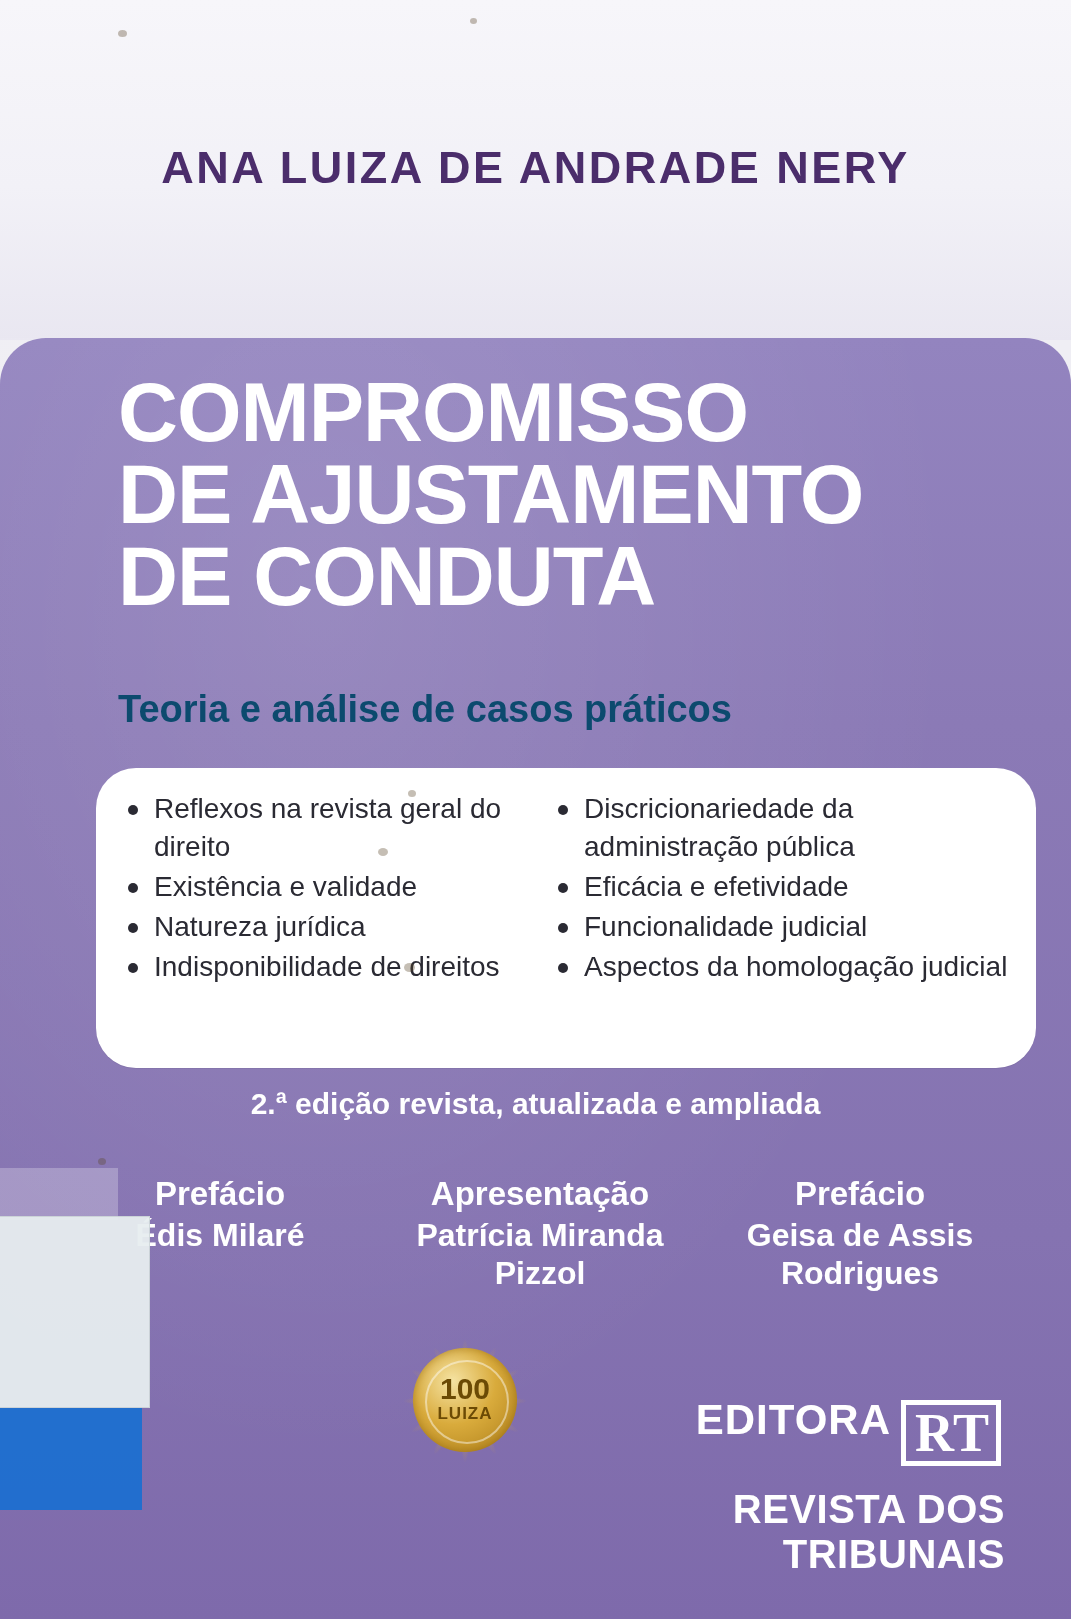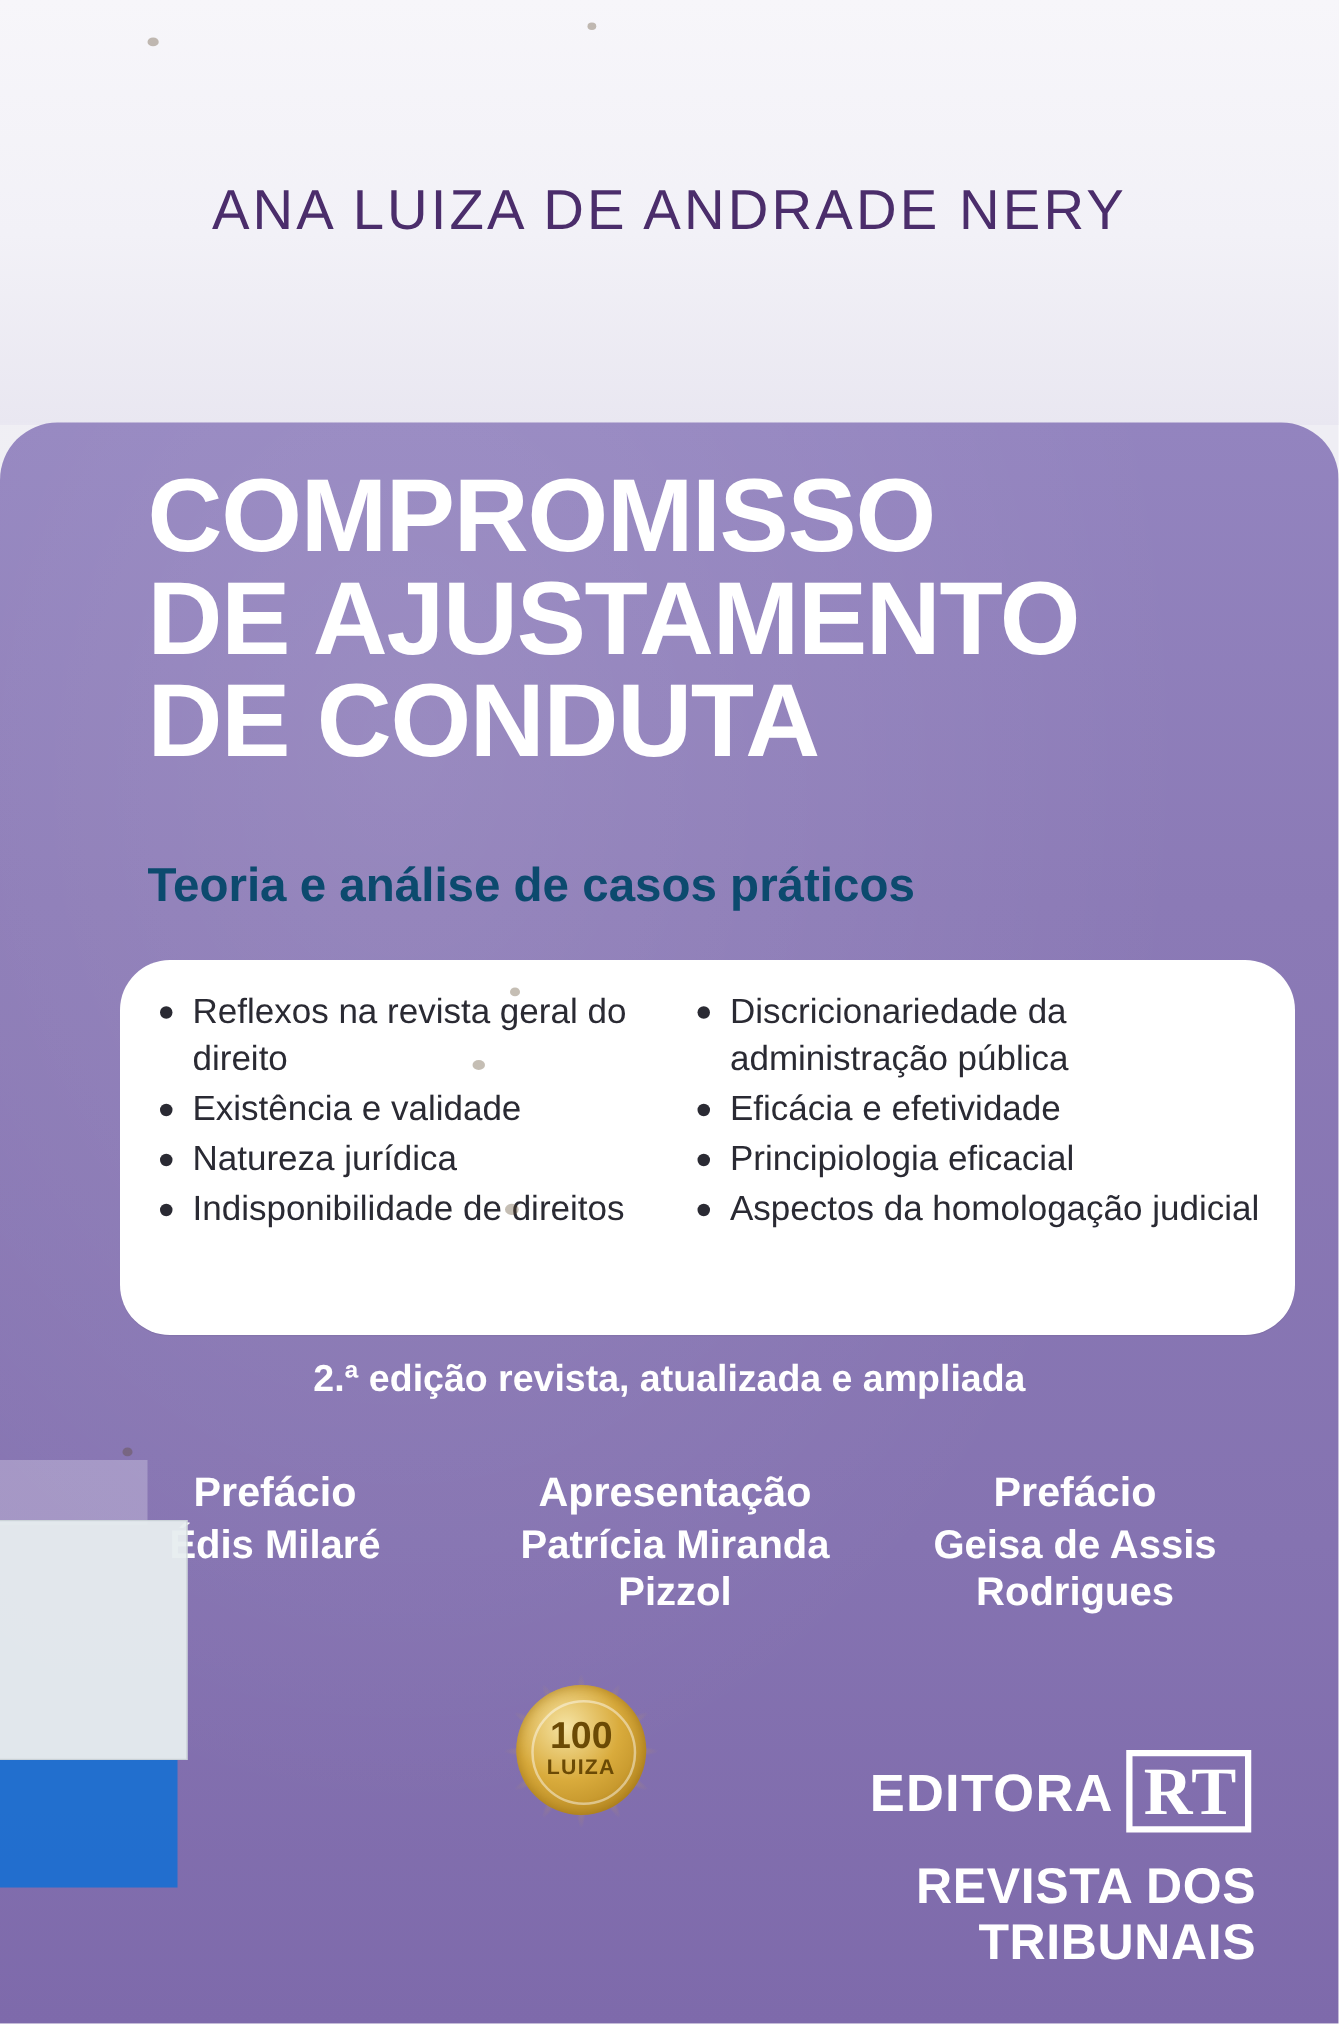--- a/index.html
+++ b/index.html
@@ -23,21 +23,21 @@
     left: 0; top: 0;
     width: 1071px; height: 340px;
     background: linear-gradient(180deg, #f7f6fa 0%, #f2f1f7 55%, #e9e7f1 100%);
   }
   .author {
     position: absolute;
     left: 0; top: 142px;
     width: 1071px;
     text-align: center;
     font-size: 45px;
-    font-weight: normal;
+    font-weight: bold;
     letter-spacing: 2.5px;
     color: #4b2d6b;
   }
   
   .purple {
     position: absolute;
     left: 0; top: 338px;
     width: 1071px;
     height: 1281px;
     background: #8b79b8;
@@ -192,21 +192,21 @@
   .publisher {
     position: absolute;
     right: 66px;
     top: 1400px;
     width: 420px;
     color: #ffffff;
     text-align: right;
   }
   .pub-row1 {
     display: flex;
-    align-items: center;
+    align-items: flex-start;
     justify-content: flex-end;
     gap: 10px;
   }
   .pub-editora {
     font-size: 42px;
     font-weight: bold;
     letter-spacing: 1px;
     line-height: 0.95;
   }
   .rt-mark {
@@ -306,21 +306,21 @@
           <li>Reflexos na revista geral do direito</li>
           <li>Existência e validade</li>
           <li>Natureza jurídica</li>
           <li>Indisponibilidade de direitos</li>
         </ul>
       </div>
       <div class="col right">
         <ul class="bullets">
           <li>Discricionariedade da administração pública</li>
           <li>Eficácia e efetividade</li>
-          <li>Principiologia eficacial</li>
+          <li>Funcionalidade judicial</li>
           <li>Aspectos da homologação judicial</li>
         </ul>
       </div>
     </div>
   </div>
 
   <div class="edition">2.ª edição revista, atualizada e ampliada</div>
 
   <div class="credits">
     <div class="credit">

